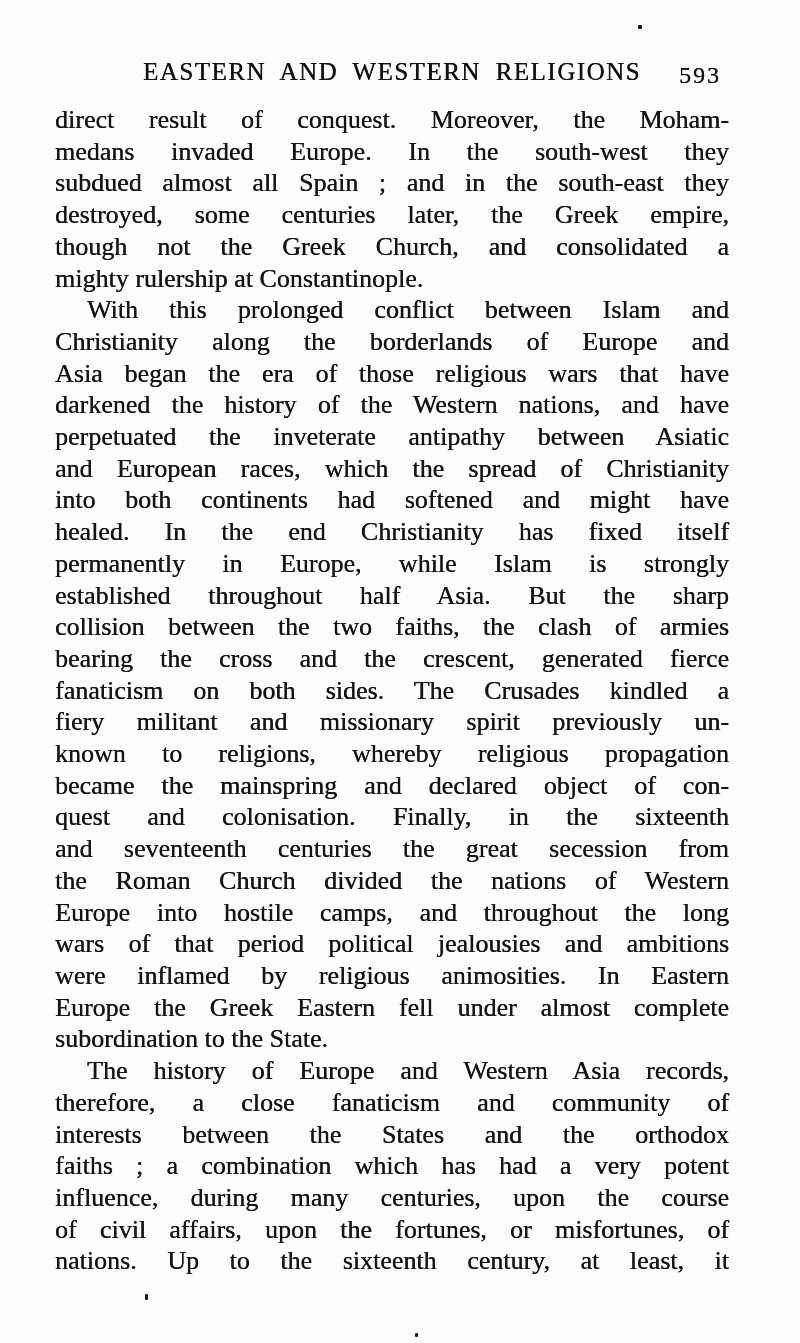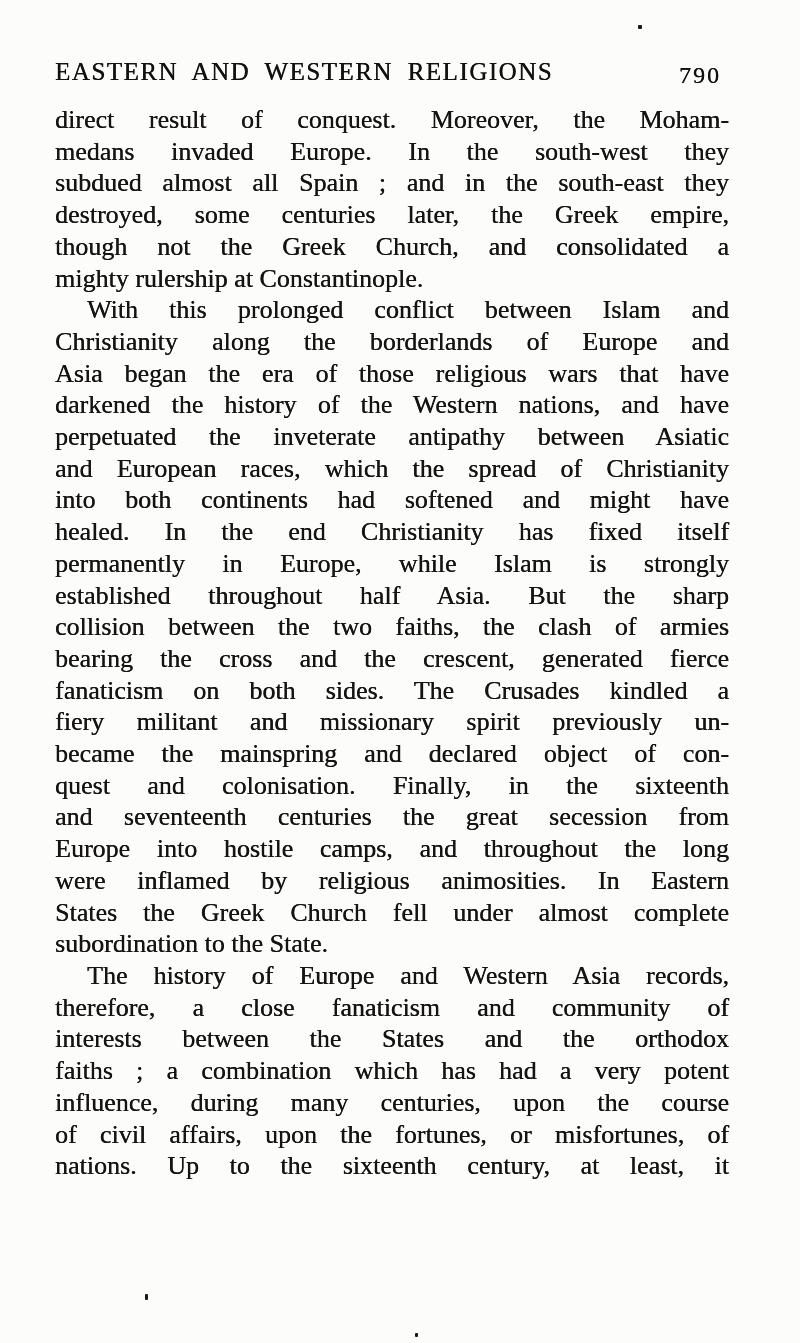--- a/index.html
+++ b/index.html
@@ -18,21 +18,21 @@
   }
   .running-head {
     position: absolute;
     top: 58px;
     left: 55px;
     width: 674px;
     height: 34px;
   }
   .running-title {
     display: block;
-    text-align: left;
+    text-align: center;
     font-size: 25px;
     letter-spacing: 1.5px;
     word-spacing: 7px;
     color: #131110;
     text-shadow: 0.3px 0 0 currentColor;
   }
   .page-number {
     position: absolute;
     right: 8px;
     top: 4px;
@@ -64,21 +64,21 @@
     border-radius: 1px;
   }
 </style>
 </head>
 <body>
 
 <div class="page">
 
   <div class="running-head">
     <span class="running-title">EASTERN AND WESTERN RELIGIONS</span>
-    <span class="page-number">790</span>
+    <span class="page-number">593</span>
   </div>
 
   <div class="body-text">
 
     <div class="para">
       <div class="line">direct result of conquest.  Moreover, the Moham-</div>
       <div class="line">medans invaded Europe.  In the south-west they</div>
       <div class="line">subdued almost all Spain ; and in the south-east they</div>
       <div class="line">destroyed, some centuries later, the Greek empire,</div>
       <div class="line">though not the Greek Church, and consolidated a</div>
@@ -93,26 +93,29 @@
       <div class="line">perpetuated the inveterate antipathy between Asiatic</div>
       <div class="line">and European races, which the spread of Christianity</div>
       <div class="line">into both continents had softened and might have</div>
       <div class="line">healed.  In the end Christianity has fixed itself</div>
       <div class="line">permanently in Europe, while Islam is strongly</div>
       <div class="line">established throughout half Asia.  But the sharp</div>
       <div class="line">collision between the two faiths, the clash of armies</div>
       <div class="line">bearing the cross and the crescent, generated fierce</div>
       <div class="line">fanaticism on both sides.  The Crusades kindled a</div>
       <div class="line">fiery militant and missionary spirit previously un-</div>
+      <div class="line">known to religions, whereby religious propagation</div>
       <div class="line">became the mainspring and declared object of con-</div>
       <div class="line">quest and colonisation.  Finally, in the sixteenth</div>
       <div class="line">and seventeenth centuries the great secession from</div>
+      <div class="line">the Roman Church divided the nations of Western</div>
       <div class="line">Europe into hostile camps, and throughout the long</div>
+      <div class="line">wars of that period political jealousies and ambitions</div>
       <div class="line">were inflamed by religious animosities.  In Eastern</div>
-      <div class="line">States the Greek Church fell under almost complete</div>
+      <div class="line">Europe the Greek Eastern fell under almost complete</div>
       <div class="line flush-left">subordination to the State.</div>
     </div>
 
     <div class="para">
       <div class="line indent">The history of Europe and Western Asia records,</div>
       <div class="line">therefore, a close fanaticism and community of</div>
       <div class="line">interests between the States and the orthodox</div>
       <div class="line">faiths ; a combination which has had a very potent</div>
       <div class="line">influence, during many centuries, upon the course</div>
       <div class="line">of civil affairs, upon the fortunes, or misfortunes, of</div>

